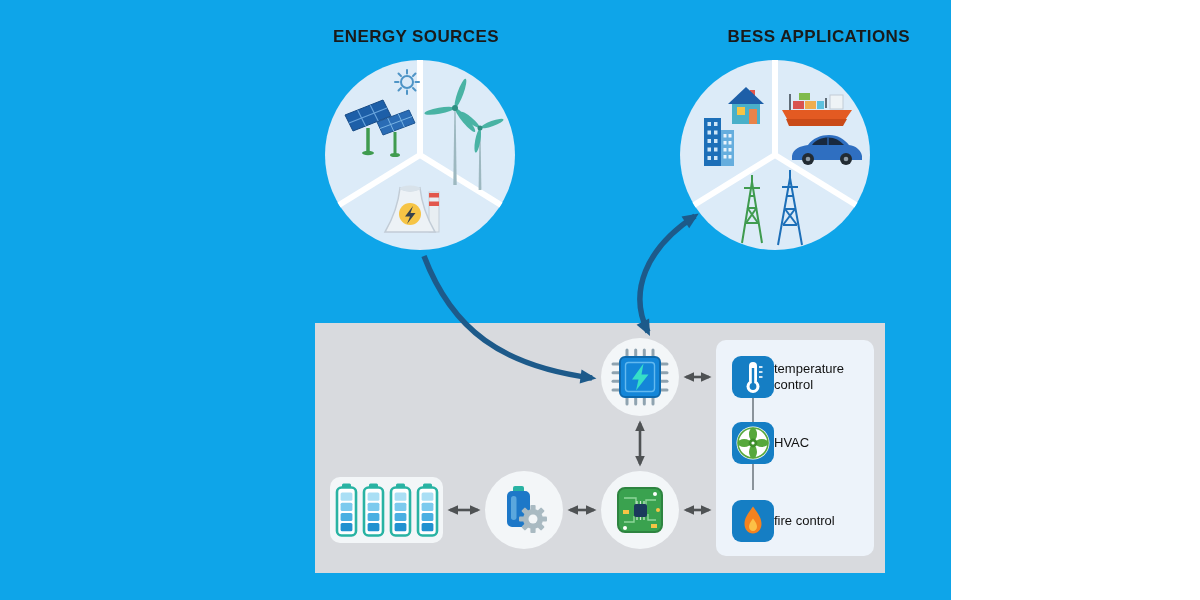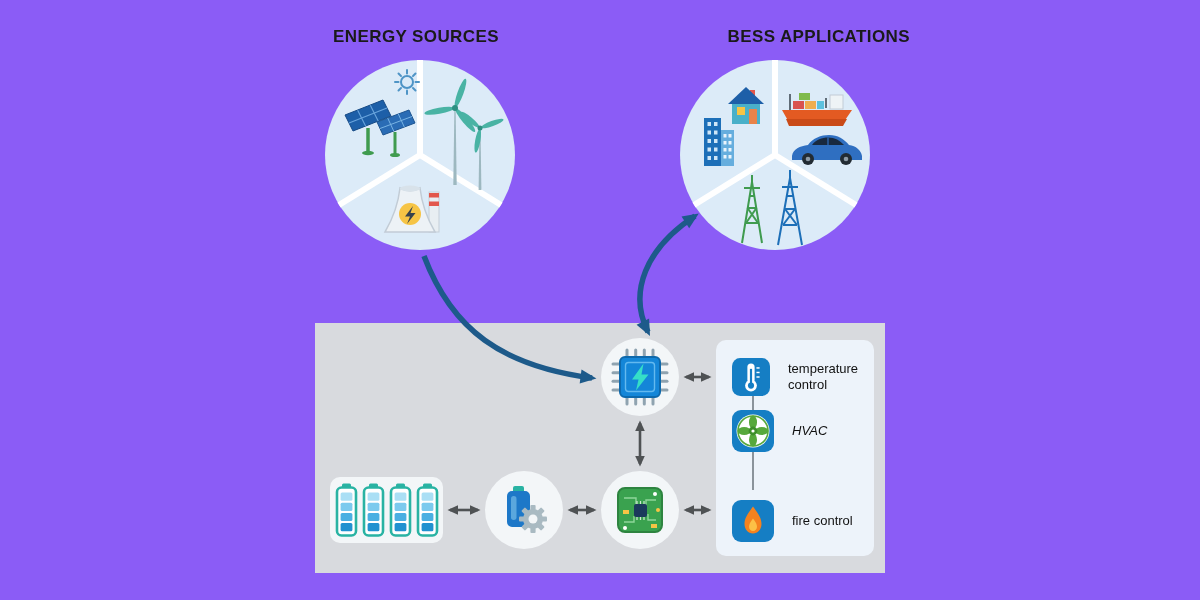--- a/index.html
+++ b/index.html
@@ -1,38 +1,38 @@
 <!DOCTYPE html>
 <html><head>
 <meta charset="utf-8">
 <style>
   html,body{margin:0;padding:0;background:#ffffff;}
-  .canvas{position:relative;width:1200px;height:600px;background:#8b5cf6;overflow:hidden;
+  .canvas{position:relative;width:951px;height:600px;background:#0ea5e9;overflow:hidden;
           font-family:"Liberation Sans",sans-serif;color:#1a1a1a;}
   .title{position:absolute;width:260px;text-align:center;font-size:17px;font-weight:700;
          letter-spacing:.4px;z-index:2;}
   .title.energy{left:286px;top:27px;}
   .title.bess{left:650px;top:27px;text-align:right;}
   .src-circle{position:absolute;z-index:1;}
   .src-circle.energy{left:325px;top:60px;}
   .src-circle.bess{left:680px;top:60px;}
   .sys-box{position:absolute;left:315px;top:323px;width:570px;height:250px;background:#d8dade;z-index:0;}
   .node{position:absolute;width:78px;height:78px;border-radius:50%;background:#f3f6f8;
         display:flex;align-items:center;justify-content:center;z-index:2;}
   .node.ems{left:601px;top:338px;}
   .node.converter{left:485px;top:471px;}
   .node.bms{left:601px;top:471px;}
   .rack{position:absolute;left:330px;top:477px;width:113px;height:66px;background:#f3f6f8;
         border-radius:10px;display:flex;align-items:center;justify-content:center;gap:4px;z-index:2;}
   .panel{position:absolute;left:716px;top:340px;width:158px;height:216px;background:#edf3fa;
          border-radius:10px;z-index:2;}
   .panel-line{position:absolute;left:36px;top:56px;width:2px;height:94px;background:#8b939b;z-index:0;}
-  .p-item{position:absolute;left:16px;display:flex;align-items:center;gap:18px;z-index:1;}
+  .p-item{position:absolute;left:16px;display:flex;align-items:center;gap:0;z-index:1;}
   .p-item.t0{top:16px;}
-  .p-item.t1{top:70px;font-style:italic;}
+  .p-item.t1{top:82px;}
   .p-item.t2{top:160px;}
   .p-label{font-size:13px;line-height:1.25;color:#111;max-width:86px;}
   .overlay{position:absolute;left:0;top:0;z-index:5;pointer-events:none;}
 </style>
 </head>
 <body>
 
 <div class="canvas">
 
   <div class="title energy">ENERGY SOURCES</div>

